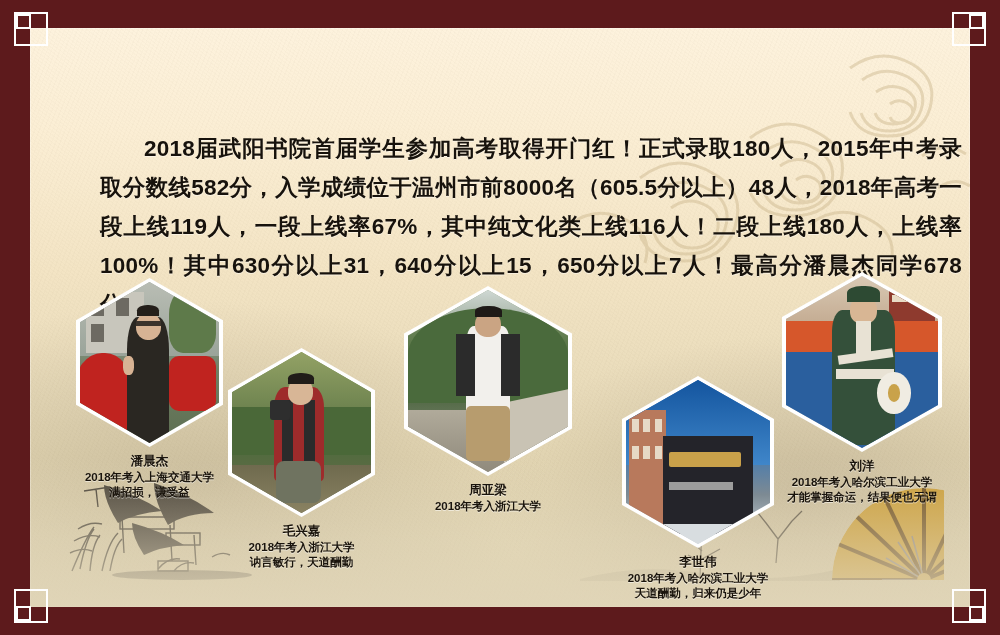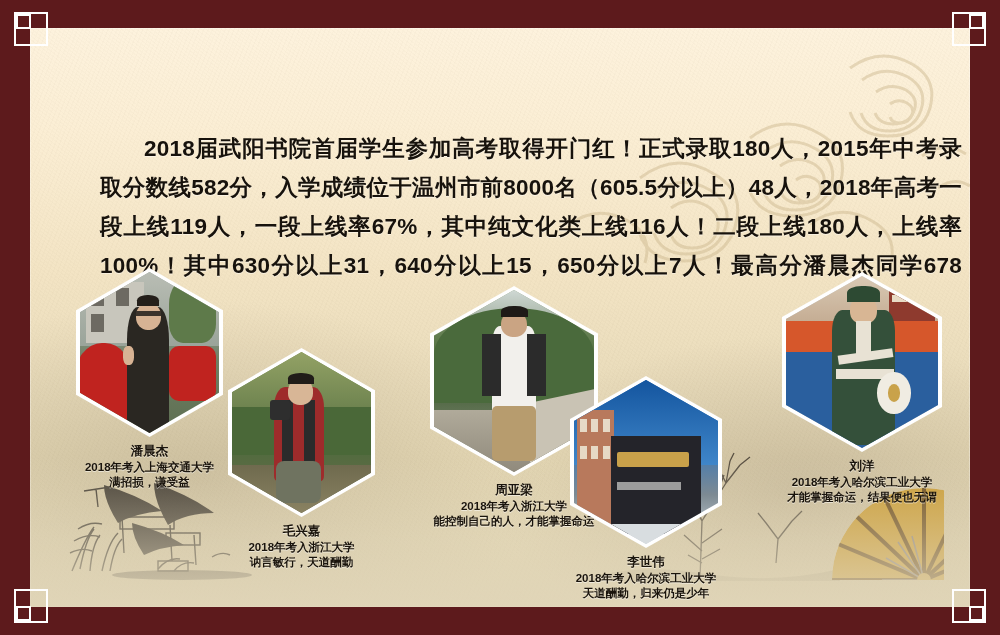--- a/index.html
+++ b/index.html
@@ -190,21 +190,21 @@
             <path d="M100 100 L74 62"></path>
               <path d="M100 100 L88 56"></path>
           </g>
           <circle cx="100" cy="100" r="7" fill="#c9a24a"></circle>
         </g>
       </svg>
     </div>
 
     <div class="mist"></div>
 
-    <div class="student" style="left:46px;top:240px;">
+    <div class="student" style="left:46px;top:250px;">
       <div class="hexwrap" style="width:147px;height:169px;">
         <div class="hexinner">
           <div class="photo" style="background:
                  linear-gradient(180deg,#9aa6a0 0%,#8f9b93 30%,#6f7f62 55%,#5d6e52 100%);">
             <div style="position:absolute;left:0;top:0;width:100%;height:46%;background:linear-gradient(180deg,#b9bdb4,#9aa49a);"></div>
             <div style="position:absolute;left:4%;top:6%;width:42%;height:38%;background:#c8c6bc;"></div>
             <div style="position:absolute;left:8%;top:10%;width:9%;height:11%;background:#6d6a62;"></div>
             <div style="position:absolute;left:26%;top:10%;width:9%;height:11%;background:#6d6a62;"></div>
             <div style="position:absolute;left:8%;top:26%;width:9%;height:11%;background:#6d6a62;"></div>
             <div style="position:absolute;right:2%;top:4%;width:34%;height:40%;background:#5e7a4a;border-radius:40% 40% 30% 30%;"></div>
@@ -242,45 +242,44 @@
           </div>
         </div>
       </div>
       <div class="caption">
         <div class="nm">毛兴嘉</div>
         <div>2018年考入浙江大学</div>
         <div>讷言敏行，天道酬勤</div>
       </div>
     </div>
 
-    <div class="student" style="left:400px;top:258px;">
+    <div class="student" style="left:374px;top:258px;">
       <div class="hexwrap" style="width:168px;height:190px;">
         <div class="hexinner">
           <div class="photo" style="background:linear-gradient(180deg,#8fa07e 0%,#5e7a4c 28%,#456038 52%,#9a9a8e 100%);">
             <div style="position:absolute;left:0;top:0;width:100%;height:16%;background:linear-gradient(180deg,#cfd8d4,#a8b5a6);"></div>
             <div style="position:absolute;left:0;top:10%;width:100%;height:52%;background:#4a6a3c;border-radius:50% 50% 0 0;"></div>
             <div style="position:absolute;left:0;bottom:0;width:100%;height:34%;background:linear-gradient(180deg,#b0aa9a,#908a7c);"></div>
             <div style="position:absolute;right:0;bottom:0;width:40%;height:42%;background:#c9c3b4;transform:skewY(-12deg);"></div>
             <div style="position:absolute;left:36%;top:20%;width:28%;height:52%;background:#f2f0ec;border-radius:18% 18% 6% 6%;"></div>
             <div style="position:absolute;left:30%;top:24%;width:12%;height:34%;background:#2b2b2b;"></div>
             <div style="position:absolute;left:58%;top:24%;width:12%;height:34%;background:#2b2b2b;"></div>
             <div style="position:absolute;left:42%;top:12%;width:16%;height:14%;background:#caa483;border-radius:46%;"></div>
             <div style="position:absolute;left:42%;top:9%;width:17%;height:6%;background:#1e1a17;border-radius:46% 46% 0 0;"></div>
             <div style="position:absolute;left:36%;top:64%;width:28%;height:30%;background:#b79c6e;border-radius:5px;"></div>
           </div>
         </div>
       </div>
       <div class="caption">
         <div class="nm">周亚梁</div>
         <div>2018年考入浙江大学</div>
-        <div>能控制自己的人，才能掌握命运</div>
-      </div>
-    </div>
-
-    <div class="student" style="left:540px;top:348px;">
+      </div>
+    </div>
+
+    <div class="student" style="left:592px;top:348px;">
       <div class="hexwrap" style="width:152px;height:172px;">
         <div class="hexinner">
           <div class="photo" style="background:linear-gradient(180deg,#1e5fa8 0%,#2d74bd 34%,#7d8a93 70%,#cfd6da 100%);">
             <div style="position:absolute;left:0;top:0;width:100%;height:52%;background:linear-gradient(180deg,#14559f,#3f86c9);"></div>
             <div style="position:absolute;left:2%;top:18%;width:26%;height:72%;background:#b8795c;"></div>
             <div style="position:absolute;left:4%;top:24%;width:5%;height:8%;background:#e6d9c6;"></div>
             <div style="position:absolute;left:12%;top:24%;width:5%;height:8%;background:#e6d9c6;"></div>
             <div style="position:absolute;left:20%;top:24%;width:5%;height:8%;background:#e6d9c6;"></div>
             <div style="position:absolute;left:4%;top:40%;width:5%;height:8%;background:#e6d9c6;"></div>
             <div style="position:absolute;left:12%;top:40%;width:5%;height:8%;background:#e6d9c6;"></div>

